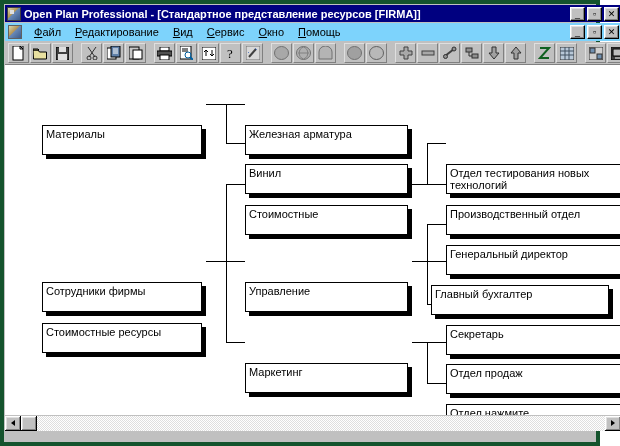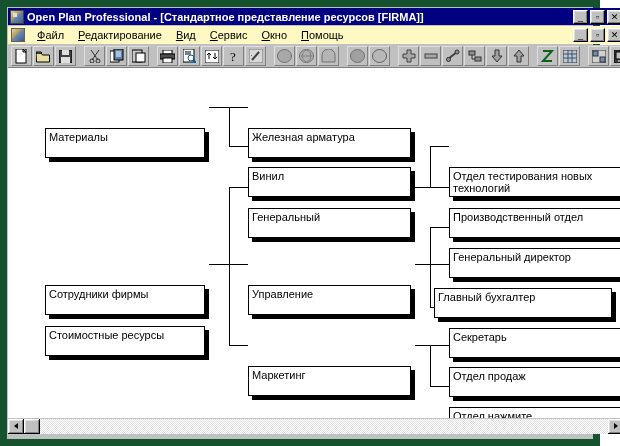--- a/index.html
+++ b/index.html
@@ -13,21 +13,21 @@
     font-family: "Liberation Sans", sans-serif;
     font-size: 11px;
     overflow: hidden;
   }
   #app {
     position: relative;
     width: 600px;
     height: 446px;
     background: #c0c0c0;
     box-sizing: border-box;
-    border: 7px solid #14532d;
+    border: 4px solid #14532d;
   }
 
   
   .titlebar {
     position: absolute;
     left: 1px; top: 1px;
     width: 616px; height: 17px;
     background: #000080;
     display: flex;
     align-items: center;
@@ -69,21 +69,21 @@
     box-sizing: border-box;
     font-family: "Liberation Sans", sans-serif;
     overflow: hidden;
   }
 
   
   .menubar {
     position: absolute;
     left: 1px; top: 19px;
     width: 616px; height: 18px;
-    background: #fef9c3;
+    background: #7dd3fc;
     display: flex;
     align-items: center;
   }
   .menubar .mdi-icon {
     width: 14px; height: 14px;
     margin-left: 3px; margin-right: 5px;
     background: linear-gradient(135deg,#d8d8b0 0%,#b09050 45%,#6a8ab8 46%,#3a5a8a 100%);
     border: 1px solid #606060;
     box-sizing: border-box;
     flex: 0 0 auto;
@@ -467,21 +467,21 @@
     <div class="conn v" style="left:422px; top:277px; height:41px;"></div>
     <div class="conn h" style="left:422px; top:277px; width:19px;"></div>
     <div class="conn h" style="left:422px; top:318px; width:19px;"></div>
 
     <div class="node" style="left:37px; top:24px; width:160px; height:30px;"><span>Материалы</span></div>
     <div class="node" style="left:37px; top:181px; width:160px; height:30px;"><span>Сотрудники фирмы</span></div>
     <div class="node" style="left:37px; top:222px; width:160px; height:30px;"><span>Стоимостные ресурсы</span></div>
 
     <div class="node" style="left:240px; top:24px; width:163px; height:30px;"><span>Железная арматура</span></div>
     <div class="node" style="left:240px; top:63px; width:163px; height:30px;"><span>Винил</span></div>
-    <div class="node" style="left:240px; top:104px; width:163px; height:30px;"><span>Генеральный</span></div>
+    <div class="node" style="left:240px; top:104px; width:163px; height:30px;"><span>Стоимостные</span></div>
     <div class="node" style="left:240px; top:181px; width:163px; height:30px;"><span>Управление</span></div>
     <div class="node" style="left:240px; top:262px; width:163px; height:30px;"><span>Маркетинг</span></div>
 
     <div class="node" style="left:441px; top:104px; width:178px; height:30px;"><span>Производственный отдел</span></div>
     <div class="node" style="left:441px; top:63px; width:178px; height:30px;"><span>Отдел тестирования новых технологий</span></div>
     <div class="node" style="left:441px; top:144px; width:178px; height:30px;"><span>Генеральный директор</span></div>
     <div class="node" style="left:426px; top:184px; width:178px; height:30px;"><span>Главный бухгалтер</span></div>
     <div class="node" style="left:441px; top:263px; width:178px; height:30px;"><span>Отдел продаж</span></div>
     <div class="node" style="left:441px; top:224px; width:178px; height:30px;"><span>Секретарь</span></div>
     <div class="node" style="left:441px; top:303px; width:178px; height:30px;"><span>Отдел нажмите</span></div>

